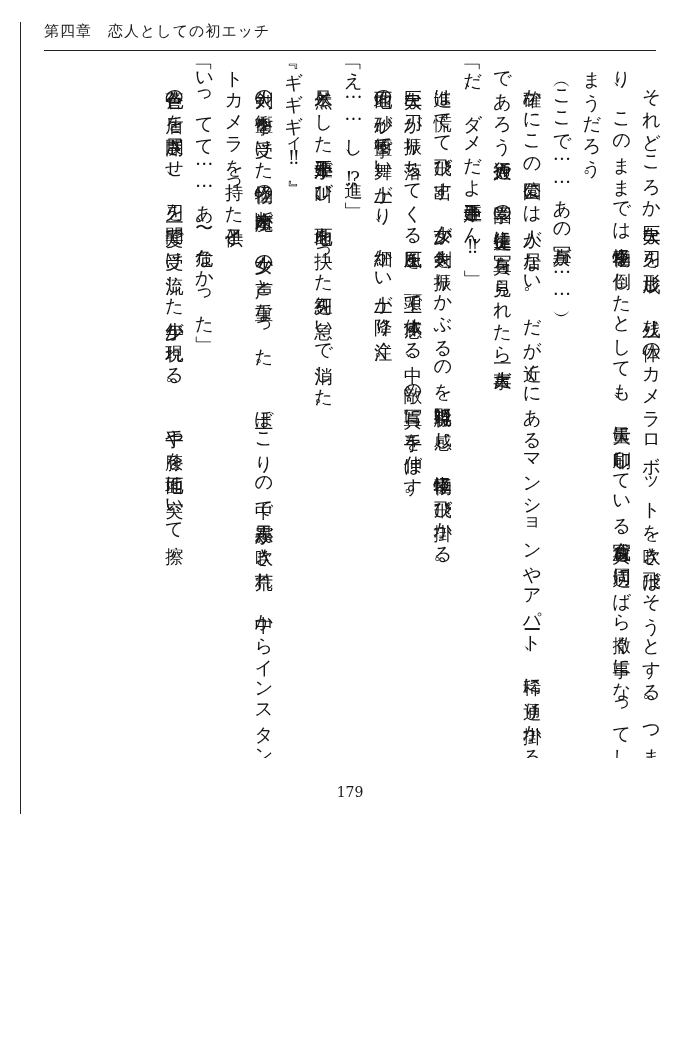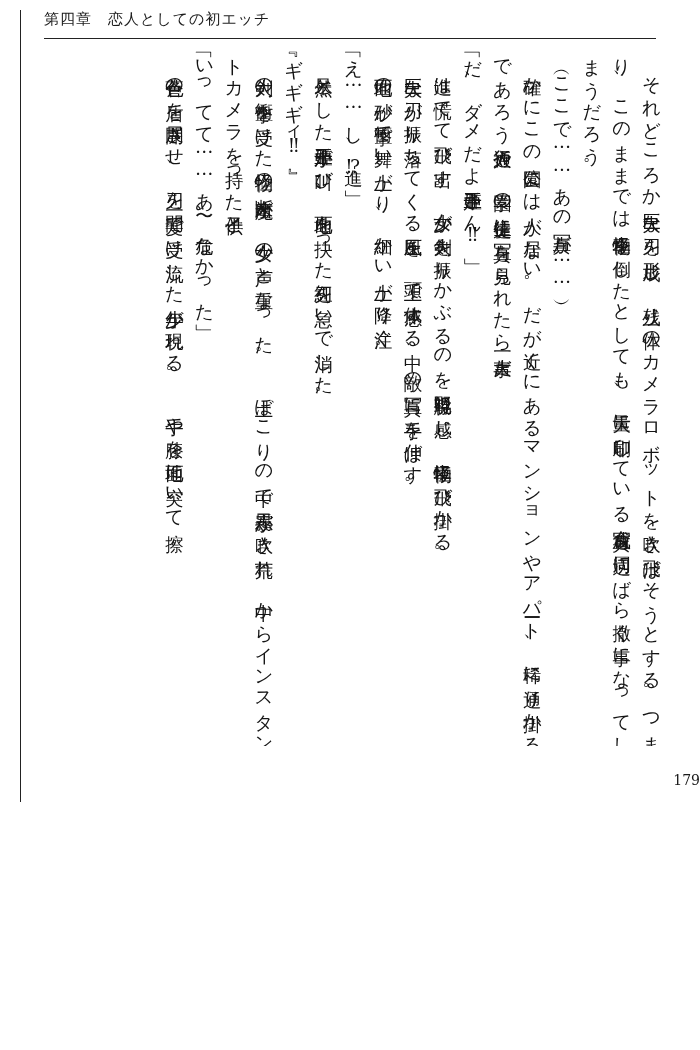--- a/index.html
+++ b/index.html
@@ -12,21 +12,21 @@
     background: #ffffff;
     font-family: "DejaVu Serif", "Liberation Serif", serif;
     color: #141414;
     position: relative;
     overflow: hidden;
   }
 
   .page {
     position: absolute;
     left: 0;
-    top: 0;
+    top: 12px;
     width: 700px;
     height: 812px;
     box-sizing: border-box;
   }
 
   
   .header {
     position: absolute;
     top: 10px;
     left: 44px;
@@ -81,21 +81,21 @@
   }
   .para.noindent {
     text-indent: 0;
   }
 
   .page-number {
     position: absolute;
     bottom: 24px;
     left: 0;
     width: 700px;
-    text-align: right;
+    text-align: center;
     font-size: 14px;
     color: #1a1a1a;
     font-family: "DejaVu Serif", "Liberation Serif", serif;
   }
 </style>
 </head>
 <body>
 
 <div class="page">
 

